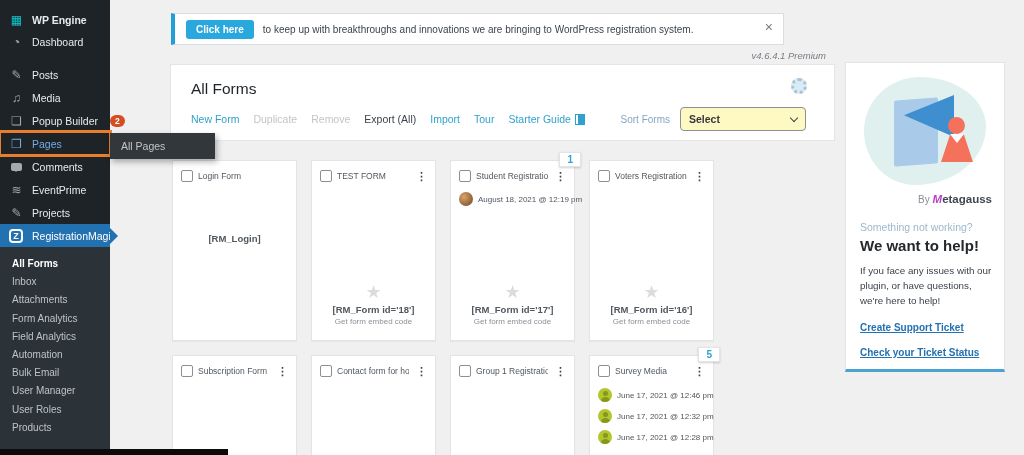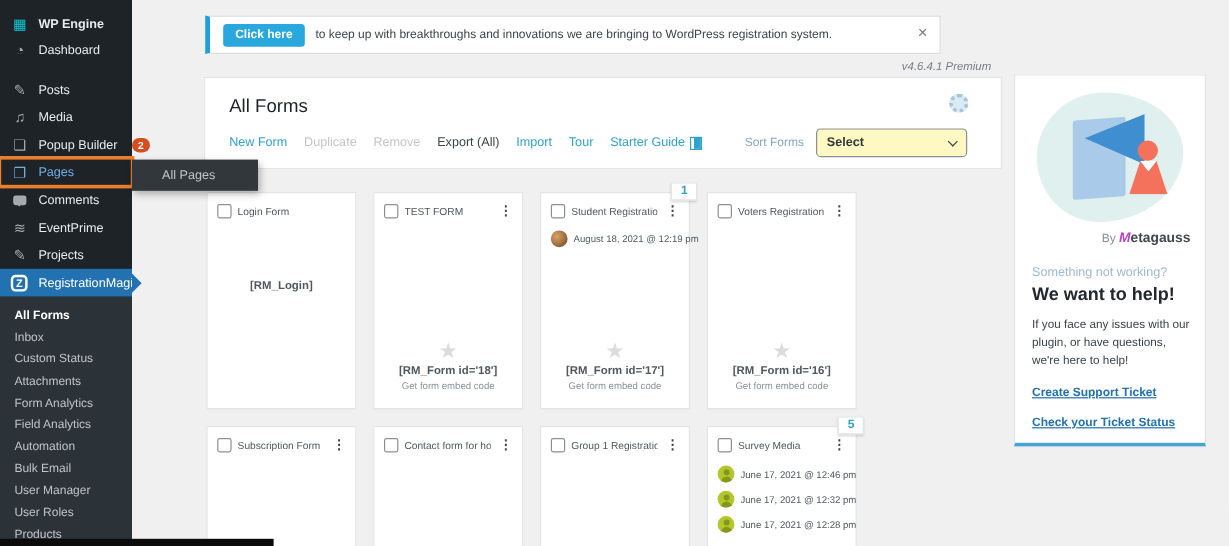--- a/index.html
+++ b/index.html
@@ -19,21 +19,21 @@
   .badge-red { background:#d54e21; color:#fff; border-radius:9px; font-size:8.5px; font-weight:bold; padding:1px 5px; margin-left:4px; }
   .rm-logo { width:14px; height:14px; border:2px solid #fff; border-radius:4px; color:#fff; font-size:9px; font-weight:bold; display:flex; align-items:center; justify-content:center; }
   .bubble { width:11px; height:8px; background:#a7aaad; border-radius:2px; position:relative; display:inline-block; margin:0 2px; }
   .bubble::after { content:""; position:absolute; left:2px; bottom:-4px; border:3px solid transparent; border-top-color:#a7aaad; }
   .submenu { position:absolute; left:0; top:247px; width:110px; height:208px; background:#2c3338; padding-top:8px; }
   .submenu-item { height:18.2px; line-height:18.2px; padding-left:12px; font-size:10px; color:#bdc3c7; cursor:pointer; white-space:nowrap; }
   .submenu-item.current { color:#fff; font-weight:bold; }
 
   
   .flyout { position:absolute; left:110px; top:133px; width:105px; background:#32373c; z-index:40; box-shadow:2px 3px 6px rgba(0,0,0,.3); padding:3px 0; }
-  .flyout-item { height:20px; line-height:20px; padding-left:25px; font-size:10.5px; color:#c3c4c7; cursor:pointer; }
+  .flyout-item { height:20px; line-height:20px; padding-left:11px; font-size:10.5px; color:#c3c4c7; cursor:pointer; }
   .flyout-item.boxed { outline:3px solid #e87e2e; outline-offset:-1px; }
 
   
   .banner { position:absolute; left:171px; top:13px; width:613px; height:32px; background:#fff; border:1px solid #dcdcde; border-left:4px solid #1f9fd8; display:flex; align-items:center; }
   .banner-btn { margin-left:11px; background:#29a8dd; color:#fff; font-size:10px; font-weight:bold; padding:4px 10px; border-radius:3px; border:none; cursor:pointer; }
   .banner-text { margin-left:9px; font-size:10px; color:#3c434a; }
   .banner-close { position:absolute; right:10px; top:6px; font-size:14px; color:#787c82; cursor:pointer; line-height:1; }
   .version { position:absolute; right:198px; top:50px; font-size:9.5px; font-style:italic; color:#787c82; }
 
   
@@ -145,21 +145,20 @@
         <span class="ico">
             <span class="rm-logo">Z</span>
           </span>
         <span style="white-space:nowrap">RegistrationMagic</span>
       </div>
     </div>
 
     <div class="submenu">
       <div class="submenu-item current">All Forms</div>
       <div class="submenu-item">Inbox</div>
-      <div class="submenu-item">Custom Status</div>
       <div class="submenu-item">Attachments</div>
       <div class="submenu-item">Form Analytics</div>
       <div class="submenu-item">Field Analytics</div>
       <div class="submenu-item">Automation</div>
       <div class="submenu-item">Bulk Email</div>
       <div class="submenu-item">User Manager</div>
       <div class="submenu-item">User Roles</div>
       <div class="submenu-item">Products</div>
     </div>
   </div>

